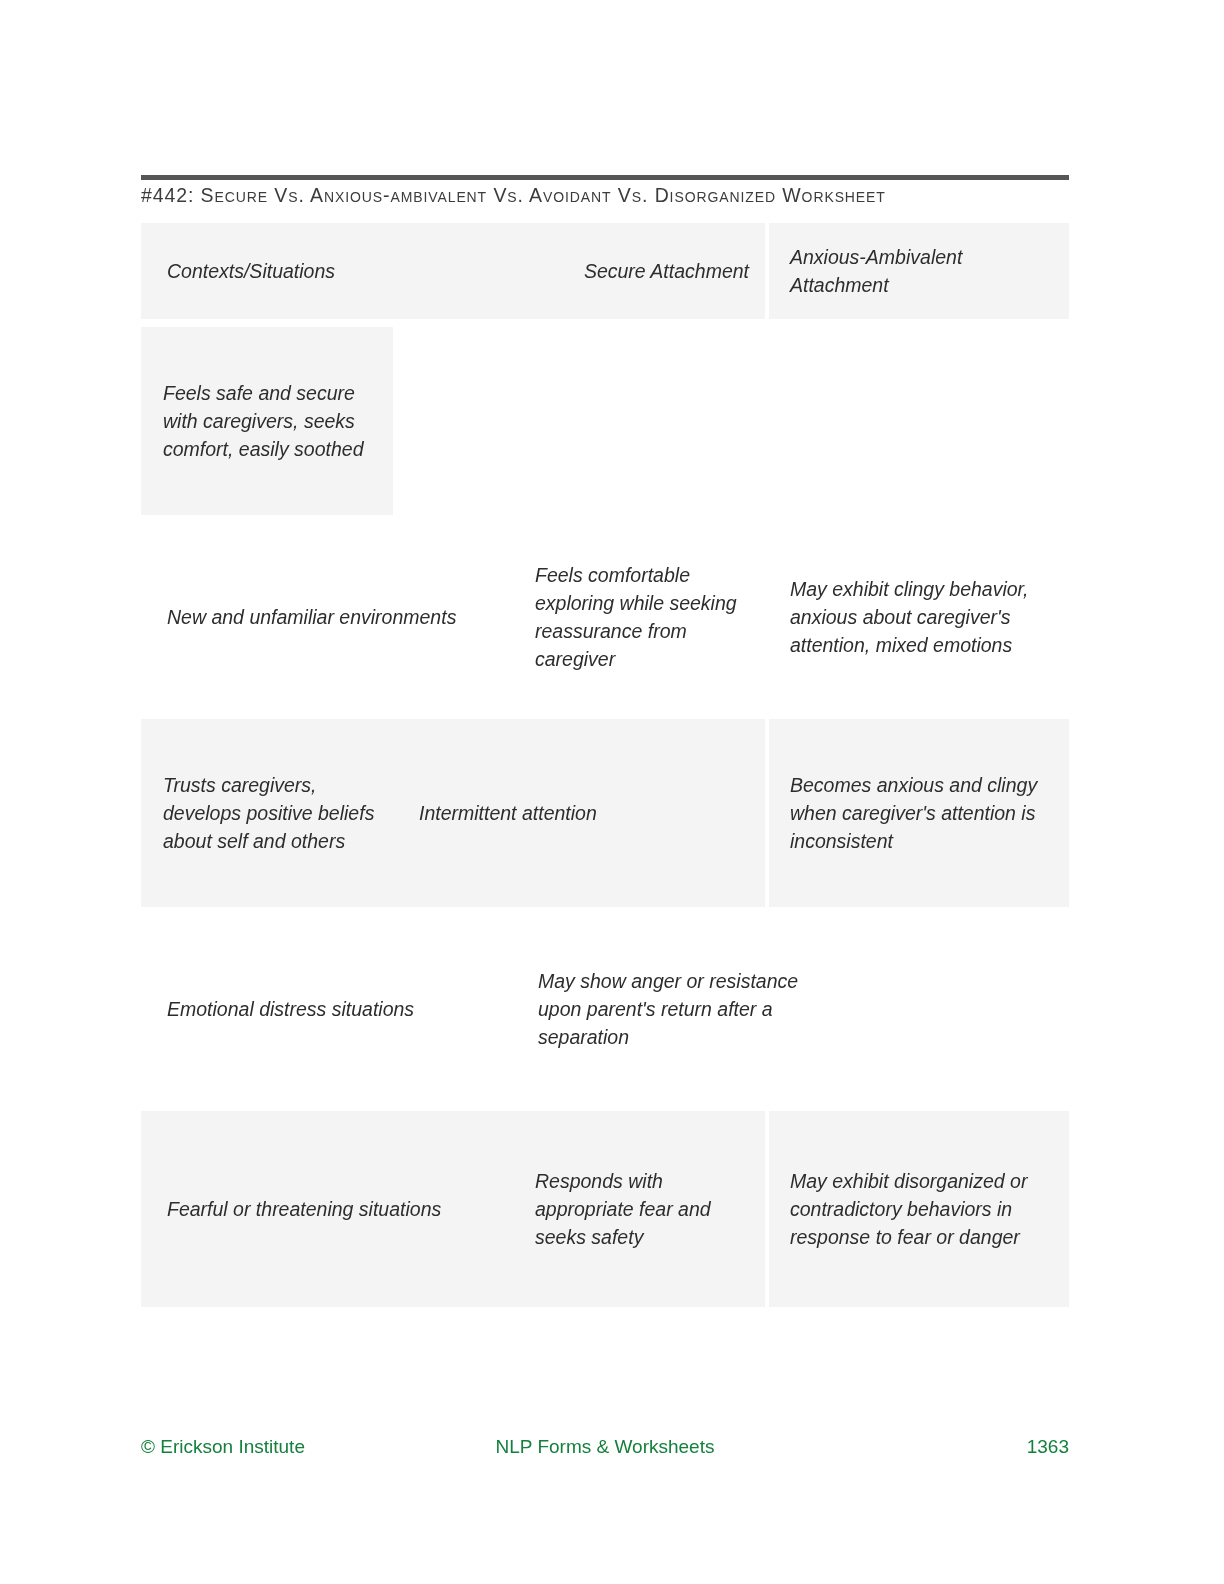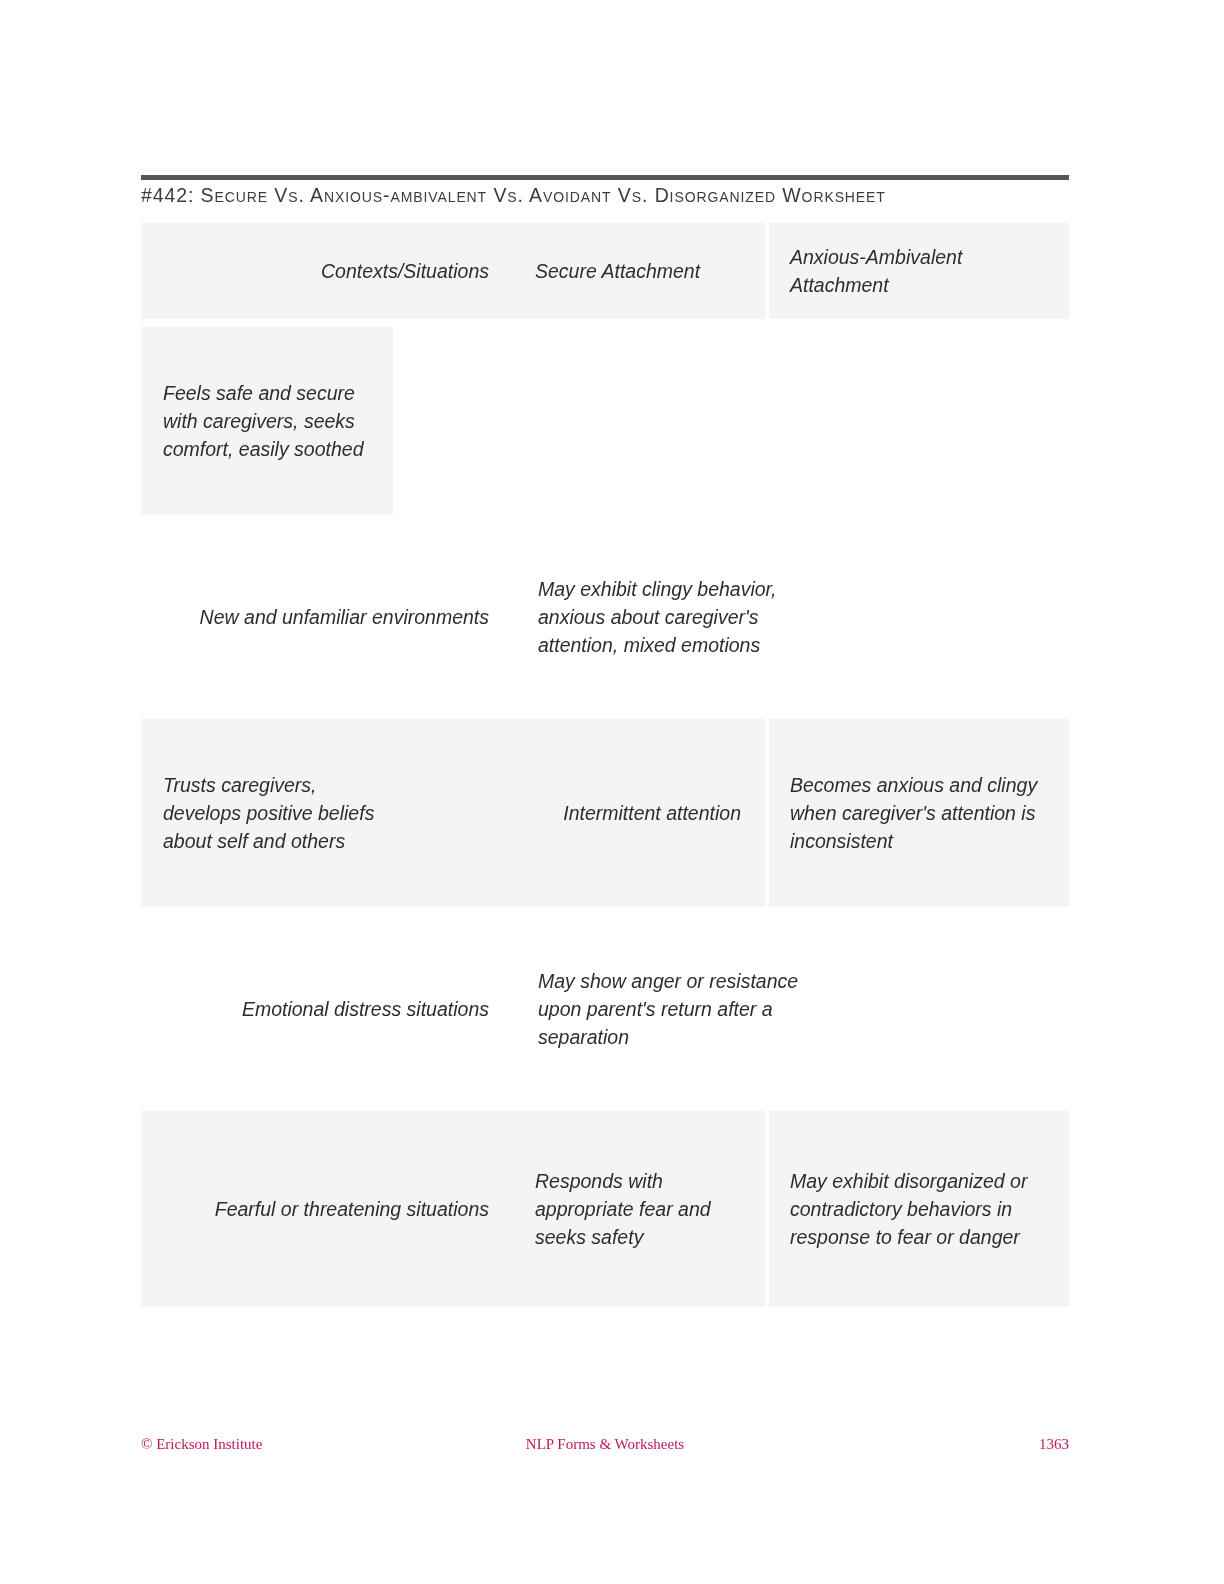--- a/index.html
+++ b/index.html
@@ -84,25 +84,25 @@
     font-weight: 400;
     line-height: 28px;
     color: #2d2d2d;
     display: flex;
     align-items: center;
   }
 
   .cell.c1 {
     width: 372px;
     padding: 10px 24px 10px 26px;
-    justify-content: flex-end;
   }
   .cell.c2 {
     width: 252px;
     padding: 10px 16px 10px 22px;
+    justify-content: flex-end;
   }
   .cell.spacer {
     width: 4px;
     padding: 0;
     background: #ffffff !important;
   }
   .cell.c3 {
     width: 300px;
     padding: 10px 18px 10px 21px;
   }
@@ -128,23 +128,23 @@
     min-height: 196px;
   }
 
   
   .footer {
     position: absolute;
     left: 141px;
     top: 1436px;
     width: 928px;
     height: 24px;
-    font-size: 15px;
-    color: #be185d;
-    font-family: Liberation Serif, serif;
+    font-size: 19px;
+    color: #15803d;
+    font-family: Liberation Sans, sans-serif;
   }
   .footer .f-left {
     position: absolute;
     left: 0;
     top: 0;
     white-space: nowrap;
   }
   .footer .f-center {
     position: absolute;
     left: 50%;
@@ -190,20 +190,23 @@
         <span class="txt">Feels safe and secure with caregivers, seeks comfort, easily soothed</span>
       </div>
       <div class="cell spacer"></div>
     </div>
 
     <div class="row-gap"></div>
 
     <div class="row body plain">
       <div class="cell c1">
         <span class="txt">New and unfamiliar environments</span>
+      </div>
+      <div class="cell c2">
+        <span class="txt">Feels comfortable exploring while seeking reassurance from caregiver</span>
       </div>
       <div class="cell spacer"></div>
       <div class="cell c3">
         <span class="txt">May exhibit clingy behavior, anxious about caregiver's attention, mixed emotions</span>
       </div>
     </div>
 
     <div class="row-gap"></div>
 
     <div class="row body shaded">

